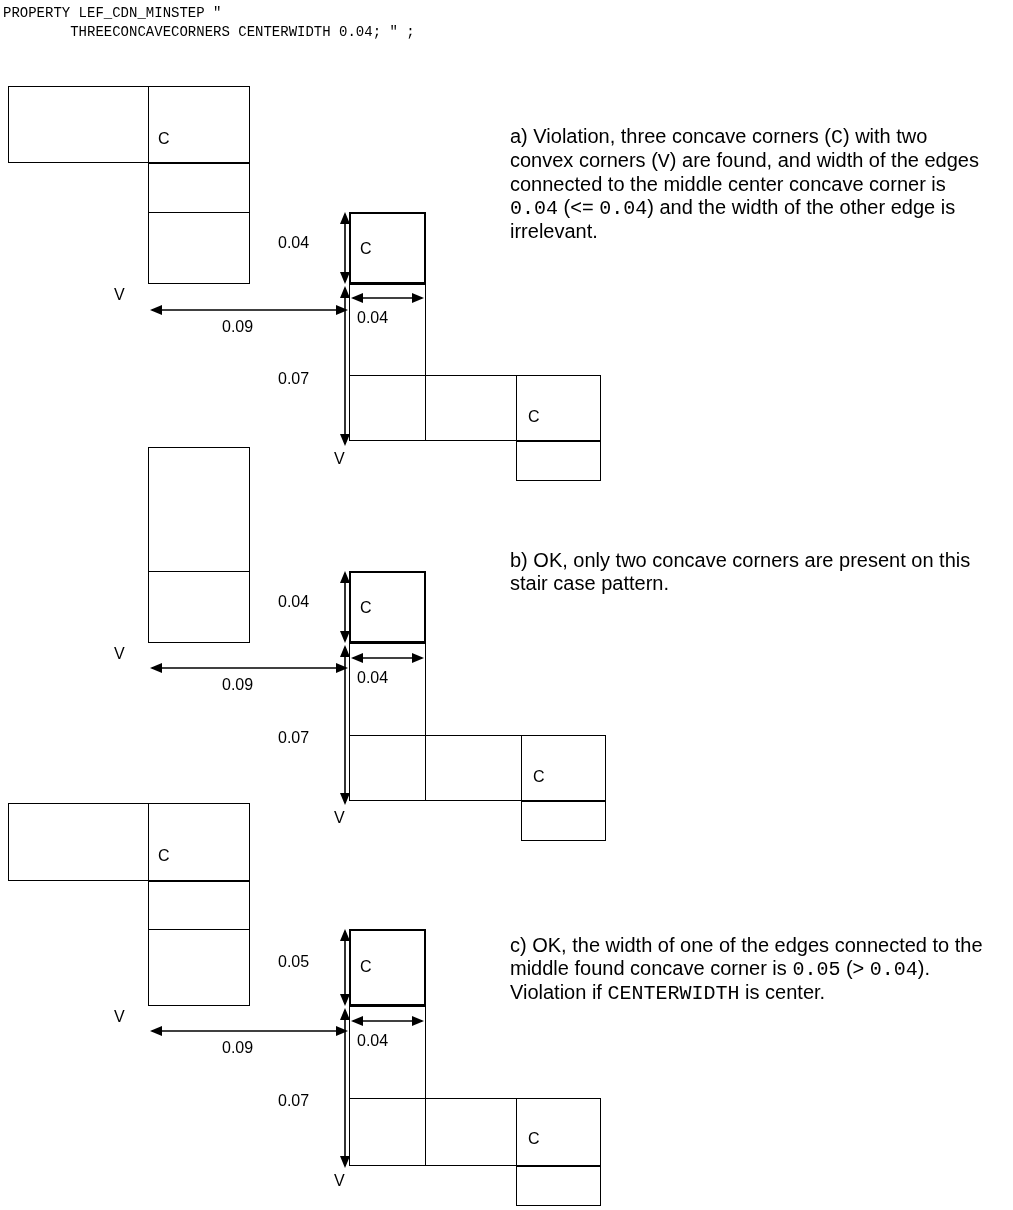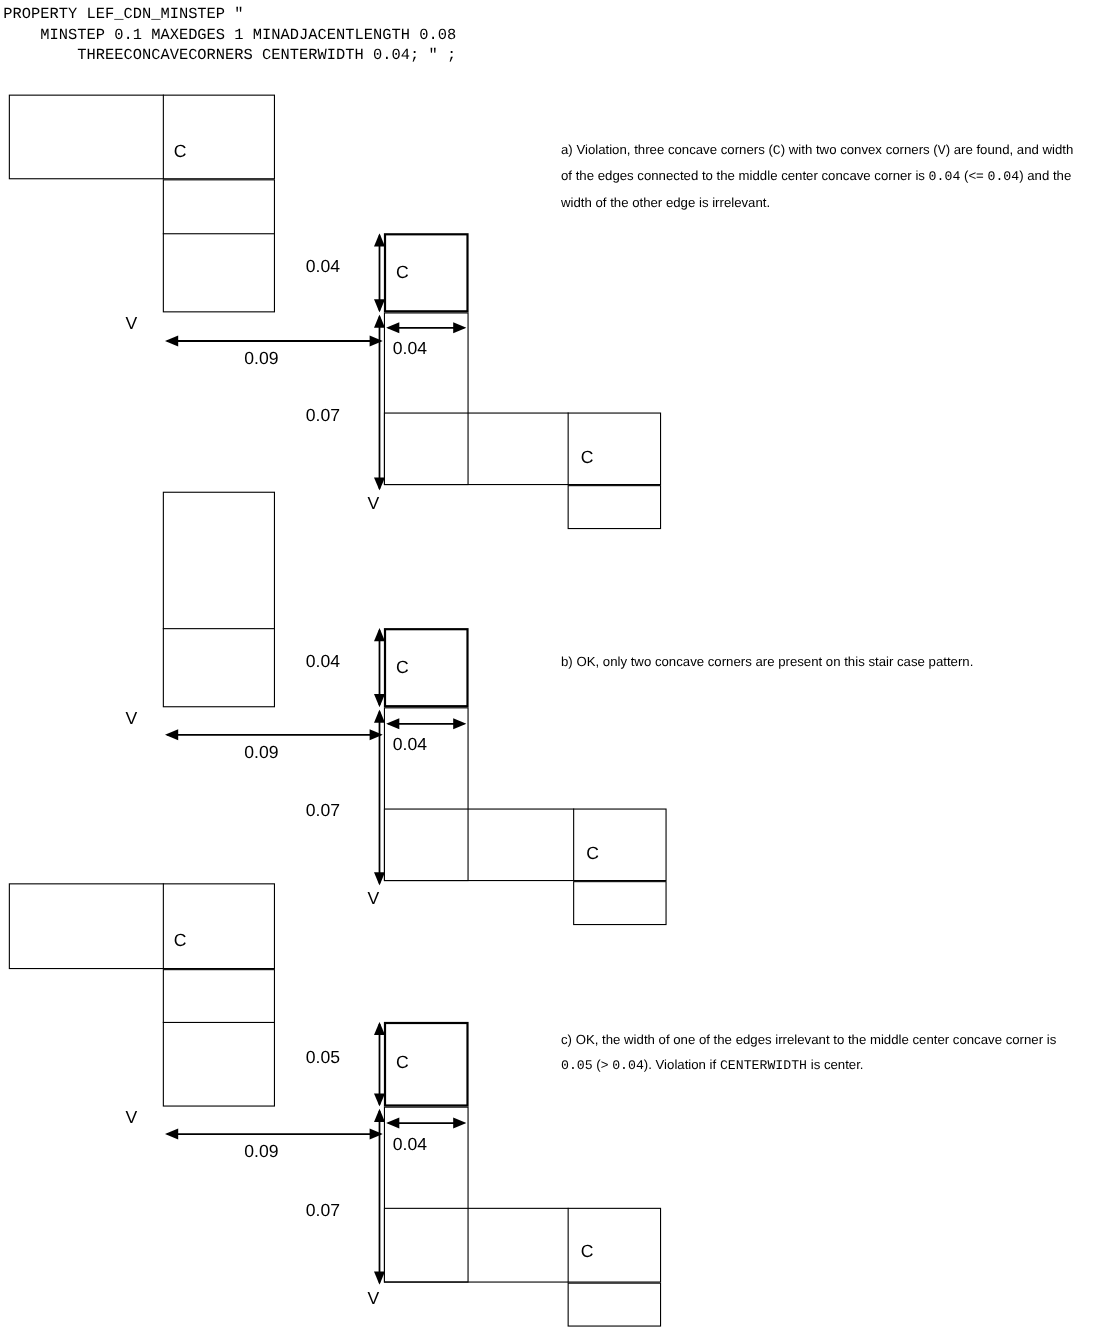--- a/index.html
+++ b/index.html
@@ -13,31 +13,30 @@
     font-family:"Liberation Mono", monospace; font-size:14px; line-height:19px;
   }
   .code div { white-space:pre; }
   .rect { position:absolute; border:1px solid #000; box-sizing:border-box; background:transparent; }
   .rect.thick { border-width:2px; }
   .vline { position:absolute; width:1px; background:#000; }
   .hline { position:absolute; height:1px; background:#000; }
   .lbl { position:absolute; font-size:16px; line-height:17px; white-space:nowrap; }
   .arrow { position:absolute; }
   .arrow svg { display:block; }
-  .caption { position:absolute; font-size:12px; line-height:23px; }
+  .caption { position:absolute; font-size:20px; line-height:23px; }
   .mono { font-family:"Liberation Mono", monospace; }
 </style>
 </head>
 <body>
 
 <div class="page">
 
   <div class="code">
     <div>PROPERTY LEF_CDN_MINSTEP "</div>
-    <div>    MINSTEP 0.1 MAXEDGES 1 MINADJACENTLENGTH 0.08</div>
     <div>        THREECONCAVECORNERS CENTERWIDTH 0.04; " ;</div>
   </div>
 
   <div>
     <div class="rect" style="left:8px;top:86px;width:242px;height:77px"></div>
     <div class="vline" style="left:148px;top:86px;height:77px"></div>
     <span class="lbl" style="left:158px;top:130px">C</span>
     <div class="rect" style="left:148px;top:163px;width:102px;height:121px"></div>
     <div class="hline" style="left:148px;top:212px;width:102px"></div>
     <div class="rect thick" style="left:349px;top:212px;width:77px;height:72px"></div>
@@ -125,21 +124,21 @@
     <div class="arrow" style="left:338px;top:645px;width:14px;height:160px">
         <svg width="14" height="160" viewBox="0 0 14 160">
           <polygon points="7,0 2,12 12,12" fill="#000"></polygon>
           <polygon points="7,160 2,148 12,148" fill="#000"></polygon>
           <line stroke="#000" stroke-width="1.6" x1="7" y1="2" x2="7" y2="158"></line>
         </svg>
       </div>
     <span class="lbl" style="left:278px;top:729px">0.07</span>
     <span class="lbl" style="left:334px;top:809px">V</span>
 
-    <div class="caption" style="left:510px;top:590px;width:470px"><span>b) OK, only two concave corners are present on this stair case pattern.</span></div>
+    <div class="caption" style="left:510px;top:549px;width:470px"><span>b) OK, only two concave corners are present on this stair case pattern.</span></div>
   </div>
 
   <div>
     <div class="rect" style="left:8px;top:803px;width:242px;height:78px"></div>
     <div class="vline" style="left:148px;top:803px;height:78px"></div>
     <span class="lbl" style="left:158px;top:847px">C</span>
     <div class="rect" style="left:148px;top:881px;width:102px;height:125px"></div>
     <div class="hline" style="left:148px;top:929px;width:102px"></div>
     <div class="rect thick" style="left:349px;top:929px;width:77px;height:77px"></div>
     <span class="lbl" style="left:360px;top:958px">C</span>
@@ -177,16 +176,16 @@
     <div class="arrow" style="left:338px;top:1008px;width:14px;height:160px">
         <svg width="14" height="160" viewBox="0 0 14 160">
           <polygon points="7,0 2,12 12,12" fill="#000"></polygon>
           <polygon points="7,160 2,148 12,148" fill="#000"></polygon>
           <line stroke="#000" stroke-width="1.6" x1="7" y1="2" x2="7" y2="158"></line>
         </svg>
       </div>
     <span class="lbl" style="left:278px;top:1092px">0.07</span>
     <span class="lbl" style="left:334px;top:1172px">V</span>
 
-    <div class="caption" style="left:510px;top:934px;width:478px"><span>c) OK, the width of one of the edges irrelevant to the middle center concave corner is </span><span class="mono">0.05</span><span> (&gt; </span><span class="mono">0.04</span><span>). Violation if </span><span class="mono">CENTERWIDTH</span><span> is center.</span></div>
+    <div class="caption" style="left:510px;top:934px;width:478px"><span>c) OK, the width of one of the edges connected to the middle found concave corner is </span><span class="mono">0.05</span><span> (&gt; </span><span class="mono">0.04</span><span>). Violation if </span><span class="mono">CENTERWIDTH</span><span> is center.</span></div>
   </div>
 
 </div>
 
 </body></html>

